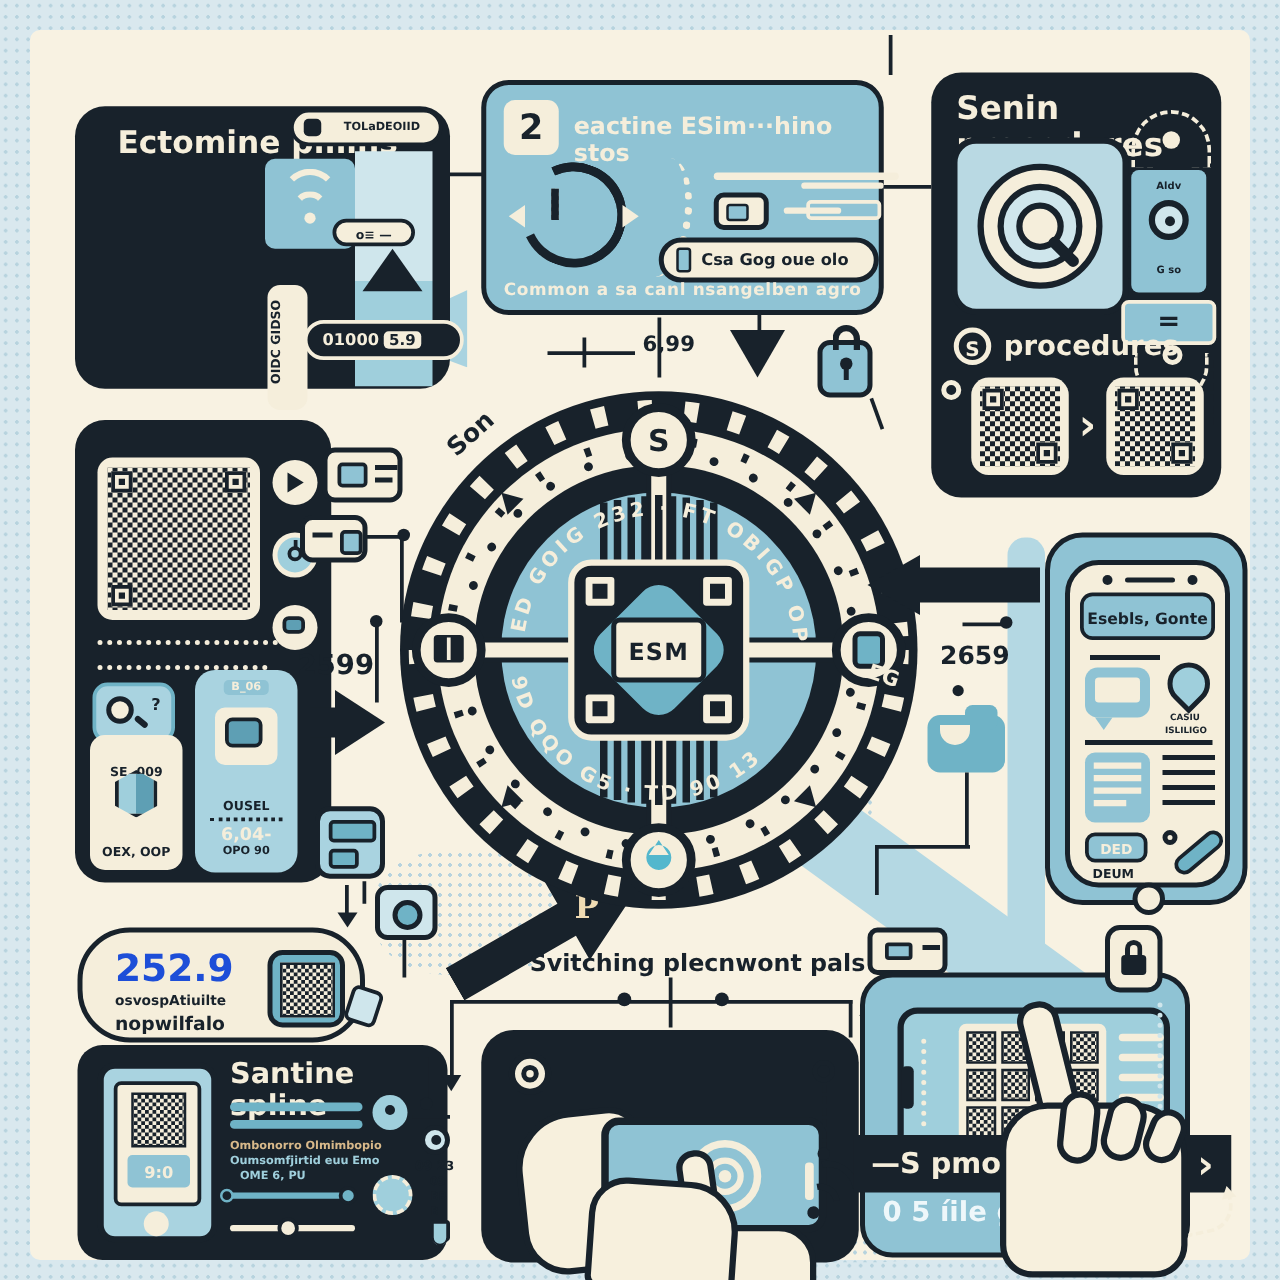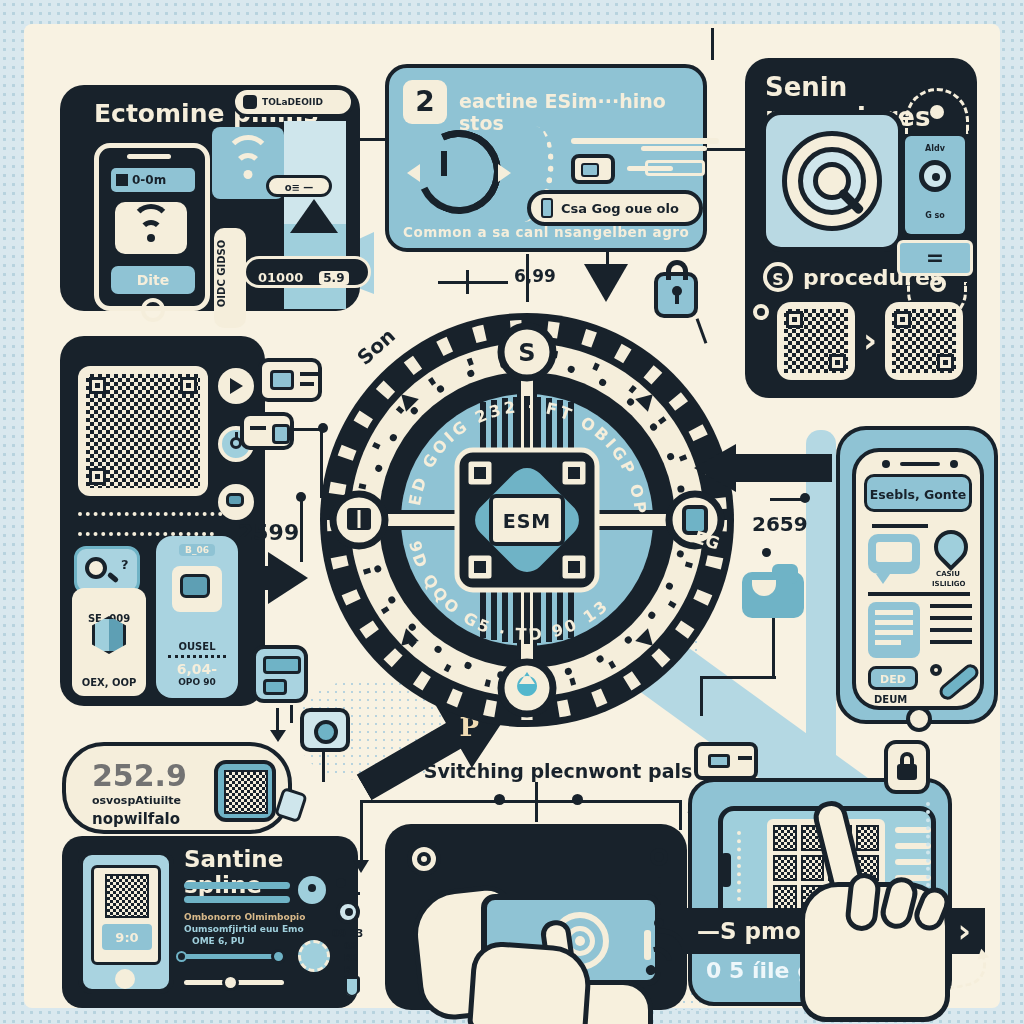--- a/index.html
+++ b/index.html
@@ -47,61 +47,43 @@
 <div class="abs" style="left:806px;top:430px;width:30px;height:360px;background:#b4d8e3;border-radius:14px"></div>
 <div class="abs" style="left:300px;top:232px;width:74px;height:62px;background:#a9d3e0;clip-path:polygon(100% 0,100% 100%,0 55%)"></div>
 
 <div class="abs bb" style="left:60px;top:85px;width:300px;height:226px">
   <div class="abs tw" style="left:34px;top:14px;font-size:25px">Ectomine pmins</div>
 
   <div class="abs" style="left:224px;top:36px;width:62px;height:188px;background:linear-gradient(#cfe6ec 55%,#9fcfdc 55%);overflow:hidden">
     <div class="abs" style="left:6px;top:78px;width:0;height:0;border-left:24px solid transparent;border-right:24px solid transparent;border-bottom:34px solid #18222b"></div>
   </div>
 
-  <div class="abs pill" style="left:172px;top:2px;width:122px;height:30px;display:flex;align-items:center;gap:5px;padding:0 8px">
+  <div class="abs pill" style="left:172px;top:2px;width:122px;height:30px;display:flex;align-items:center;gap:18px;padding:0 8px">
     <span style="width:14px;height:14px;background:#18222b;border-radius:4px"></span>
     <span class="dk" style="font-size:9px">TOLaDEOIID</span>
   </div>
 
-  <div class="abs" style="left:34px;top:58px;width:116px;height:168px;border:5px solid #f5eedb;border-radius:16px;background:#18222b">
-    <div class="abs" style="left:28px;top:6px;width:44px;height:5px;background:#f5eedb;border-radius:3px"></div>
-    <div class="abs teal" style="left:12px;top:20px;width:84px;height:24px;border-radius:5px;display:flex;align-items:center;gap:4px;padding:0 5px">
-      <span style="width:12px;height:12px;background:#18222b"></span>
-      <span class="dk" style="font-size:12px">0-0m</span>
-    </div>
-    <div class="abs crm" style="left:16px;top:54px;width:72px;height:52px;border-radius:10px">
-      <div class="wifi" style="left:16px;top:8px;width:40px;height:34px;color:#18222b;position:absolute">
-        <span style="width:40px;height:40px"></span>
-          <span style="width:24px;height:24px"></span>
-        <span style="width:8px;height:8px;background:#18222b;border:none;border-radius:50%;bottom:2px"></span>
-      </div>
-    </div>
-    <div class="abs teal" style="left:12px;top:118px;width:84px;height:28px;border-radius:7px;text-align:center;line-height:28px">
-      <span class="tw" style="font-size:14px">Dite</span>
-    </div>
-    <div class="abs circ" style="left:42px;top:150px;width:24px;height:24px;border:4px solid #f5eedb"></div>
-  </div>
 
   <div class="abs teal" style="left:152px;top:42px;width:72px;height:72px;border-radius:8px">
     <div class="wifi abs" style="left:14px;top:14px;width:44px;height:40px;color:#f5eedb">
       <span style="width:46px;height:46px"></span>
         <span style="width:28px;height:28px"></span>
       <span style="width:9px;height:9px;background:#f5eedb;border:none;border-radius:50%;bottom:2px"></span>
     </div>
   </div>
 
   <div class="abs pill" style="left:206px;top:90px;width:66px;height:22px;line-height:16px;text-align:center">
     <span class="dk" style="font-size:10px">o≡ —</span>
   </div>
 </div>
 
 <div class="abs" style="left:214px;top:228px;width:32px;height:100px;background:#f5eedb;border-radius:10px">
   <span class="dk abs" style="left:-26px;top:40px;font-size:10px;white-space:nowrap;transform:rotate(-90deg)">OIDC GIDSO</span>
 </div>
-<div class="abs" style="left:243px;top:256px;width:128px;height:32px;background:#18222b;border:3px solid #f5eedb;border-radius:999px;display:flex;align-items:flex-end;gap:16px;padding:0 12px">
+<div class="abs" style="left:243px;top:256px;width:128px;height:32px;background:#18222b;border:3px solid #f5eedb;border-radius:999px;display:flex;align-items:center;gap:4px;padding:0 12px">
   <span class="tw" style="font-size:13px">01000</span>
   <span class="dk" style="font-size:12px;background:#f5eedb;border-radius:4px;padding:0 4px">5.9</span>
 </div>
 
 <div class="abs" style="left:385px;top:64px;width:322px;height:188px;background:#8fc3d4;border:4px solid #18222b;border-radius:22px">
   <div class="abs crm" style="left:14px;top:12px;width:44px;height:44px;border-radius:9px;text-align:center;line-height:44px">
     <span class="dk" style="font-size:28px">2</span>
   </div>
   <div class="abs tw" style="left:70px;top:22px;font-size:19px;width:240px">eactine ESim···hino stos</div>
 
@@ -370,21 +352,21 @@
   <span class="abs" style="left:30px;top:-8px;width:26px;height:20px;background:#6fb3c6;border-radius:6px"></span>
   <span class="abs crm" style="left:10px;top:8px;width:24px;height:16px;border-radius:0 0 12px 12px"></span>
 </div>
 <div class="ln" style="left:772px;top:618px;width:3px;height:60px"></div>
 <div class="ln" style="left:700px;top:676px;width:76px;height:3px"></div>
 <div class="ln" style="left:700px;top:676px;width:3px;height:40px"></div>
 
 <div class="ln" style="left:276px;top:708px;width:3px;height:26px"></div>
 <div class="abs" style="left:270px;top:730px;width:0;height:0;border-left:8px solid transparent;border-right:8px solid transparent;border-top:12px solid #18222b"></div>
 <div class="abs crm" style="left:62px;top:742px;width:230px;height:92px;border:4px solid #18222b;border-radius:42px">
-  <div class="abs" style="left:26px;top:12px;font-size:30px;font-weight:bold;color:#737373">252.9</div>
+  <div class="abs" style="left:26px;top:12px;font-size:30px;font-weight:bold;color:#1d4ed8">252.9</div>
   <div class="abs dk" style="left:26px;top:48px;font-size:11px">osvospAtiuilte</div>
   <div class="abs dk" style="left:26px;top:64px;font-size:15px">nopwilfalo</div>
   <div class="abs" style="left:148px;top:14px;width:62px;height:62px;background:#6fb3c6;border:4px solid #18222b;border-radius:12px;padding:6px">
     <div class="qr-sm" style="width:44px;height:44px;border:2px solid #18222b"></div>
   </div>
   <span class="abs" style="right:-16px;top:44px;width:26px;height:30px;background:#cfe6ec;border:3px solid #18222b;border-radius:6px;transform:rotate(18deg)"></span>
 </div>
 
 <div class="abs bb" style="left:62px;top:836px;width:296px;height:172px;border-radius:20px">
 

